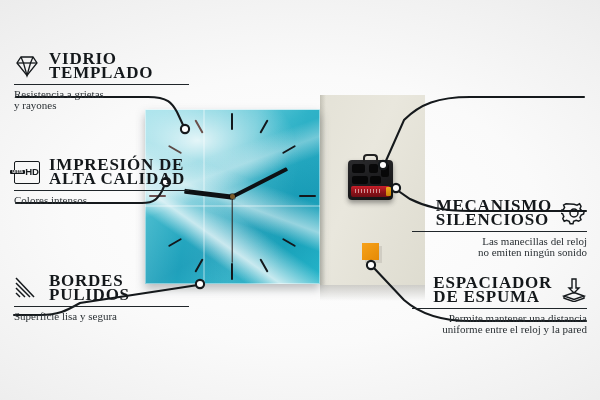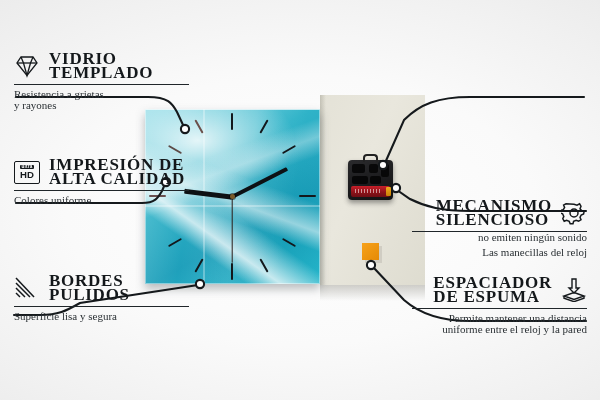--- a/index.html
+++ b/index.html
@@ -116,21 +116,21 @@
     white-space:nowrap;
   }
   .feat.left .head{ justify-content:flex-start; }
   .feat.left .desc{ text-align:left; }
   .feat.right .head{ justify-content:flex-end; }
   .feat.right .desc{ text-align:right; }
   .icon{ width:26px; height:24px; flex:0 0 26px; }
   .icon svg{ display:block; width:26px; height:24px; }
   .hdicon{
     flex:0 0 26px; width:26px; height:23px; border:1.4px solid #15191c; border-radius:2px;
-    display:flex; flex-direction:column; align-items:center; justify-content:center; line-height:1;
+    display:flex; flex-direction:row; align-items:center; justify-content:flex-end; line-height:1;
   }
   .hdicon .u{ font-family:"Liberation Sans", sans-serif; font-size:4.6px; font-weight:bold;
     background:#15191c; color:#fff; padding:0 2px; border-radius:1px; letter-spacing:.2px; }
   .hdicon .h{ font-family:"Liberation Sans", sans-serif; font-size:9.6px; font-weight:bold; color:#15191c; margin-top:.5px;}
   
   #f-vidrio   { left:14px;  top:52px;  width:175px; }
   #f-hd       { left:14px;  top:158px; width:175px; }
   #f-bordes   { left:14px;  top:274px; width:175px; }
   #f-asidero  { left:412px; top:52px;  width:175px; }
   #f-mecanismo{ left:412px; top:166px; width:175px;margin-top:33px; }
@@ -238,21 +238,21 @@
       <span class="hdicon">
         <span class="u">ultra</span>
         <span class="h">HD</span>
       </span>
       <div>
         <div class="title">IMPRESIÓN DE</div>
         <div class="title">ALTA CALIDAD</div>
       </div>
     </div>
     <div class="rule"></div>
-    <div class="desc">Colores uniforme</div>
+    <div class="desc">Colores intensos</div>
   </div>
 
   <div class="feat left" id="f-bordes">
     <div class="head">
       <span class="icon">
         <svg viewBox="0 0 26 24">
             <g stroke="#15191c" stroke-width="1.5" fill="none">
           <path d="M2 2 L20 21"></path>
               <path d="M2 7 L16 21"></path>
               <path d="M2 12 L11 21"></path>
@@ -279,22 +279,22 @@
       <span class="icon">
         <svg viewBox="0 0 26 24">
             <g fill="none" stroke="#15191c" stroke-width="1.5">
           <path d="M13 3.2 l3 1 2.6-1.4 1.4 2.4 -1 2.6 1.8 2 2.4.4 -.6 2.8 -2.4 1 -1.2 2.4 1 2.4 -2.4 1.4 -2.4-1 -2.6 1.2 -.6 2.4 -2.8 0 -1-2.4 -2.6-1.2 -2.4 1 -1.4-2.4 1-2.4 -1.2-2.6 -2.4-.8 .6-2.8 2.4-.4 1.4-2.4 -1-2.4 2.4-1.2z"></path>
           <circle cx="13" cy="12" r="4"></circle>
         </g>
           </svg>
       </span>
     </div>
     <div class="rule"></div>
+    <div class="desc">Las manecillas del reloj</div>
     <div class="desc" style="margin-top:0">no emiten ningún sonido</div>
-    <div class="desc">Las manecillas del reloj</div>
   </div>
 
   <div class="feat right" id="f-espaciador">
     <div class="head">
       <div>
         <div class="title">ESPACIADOR</div>
         <div class="title">DE ESPUMA</div>
       </div>
       <span class="icon">
         <svg viewBox="0 0 26 24">

